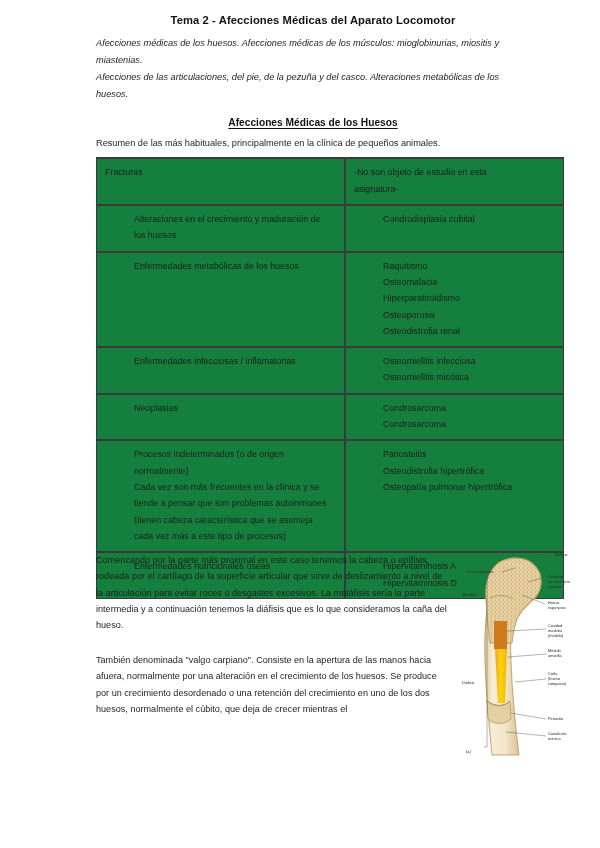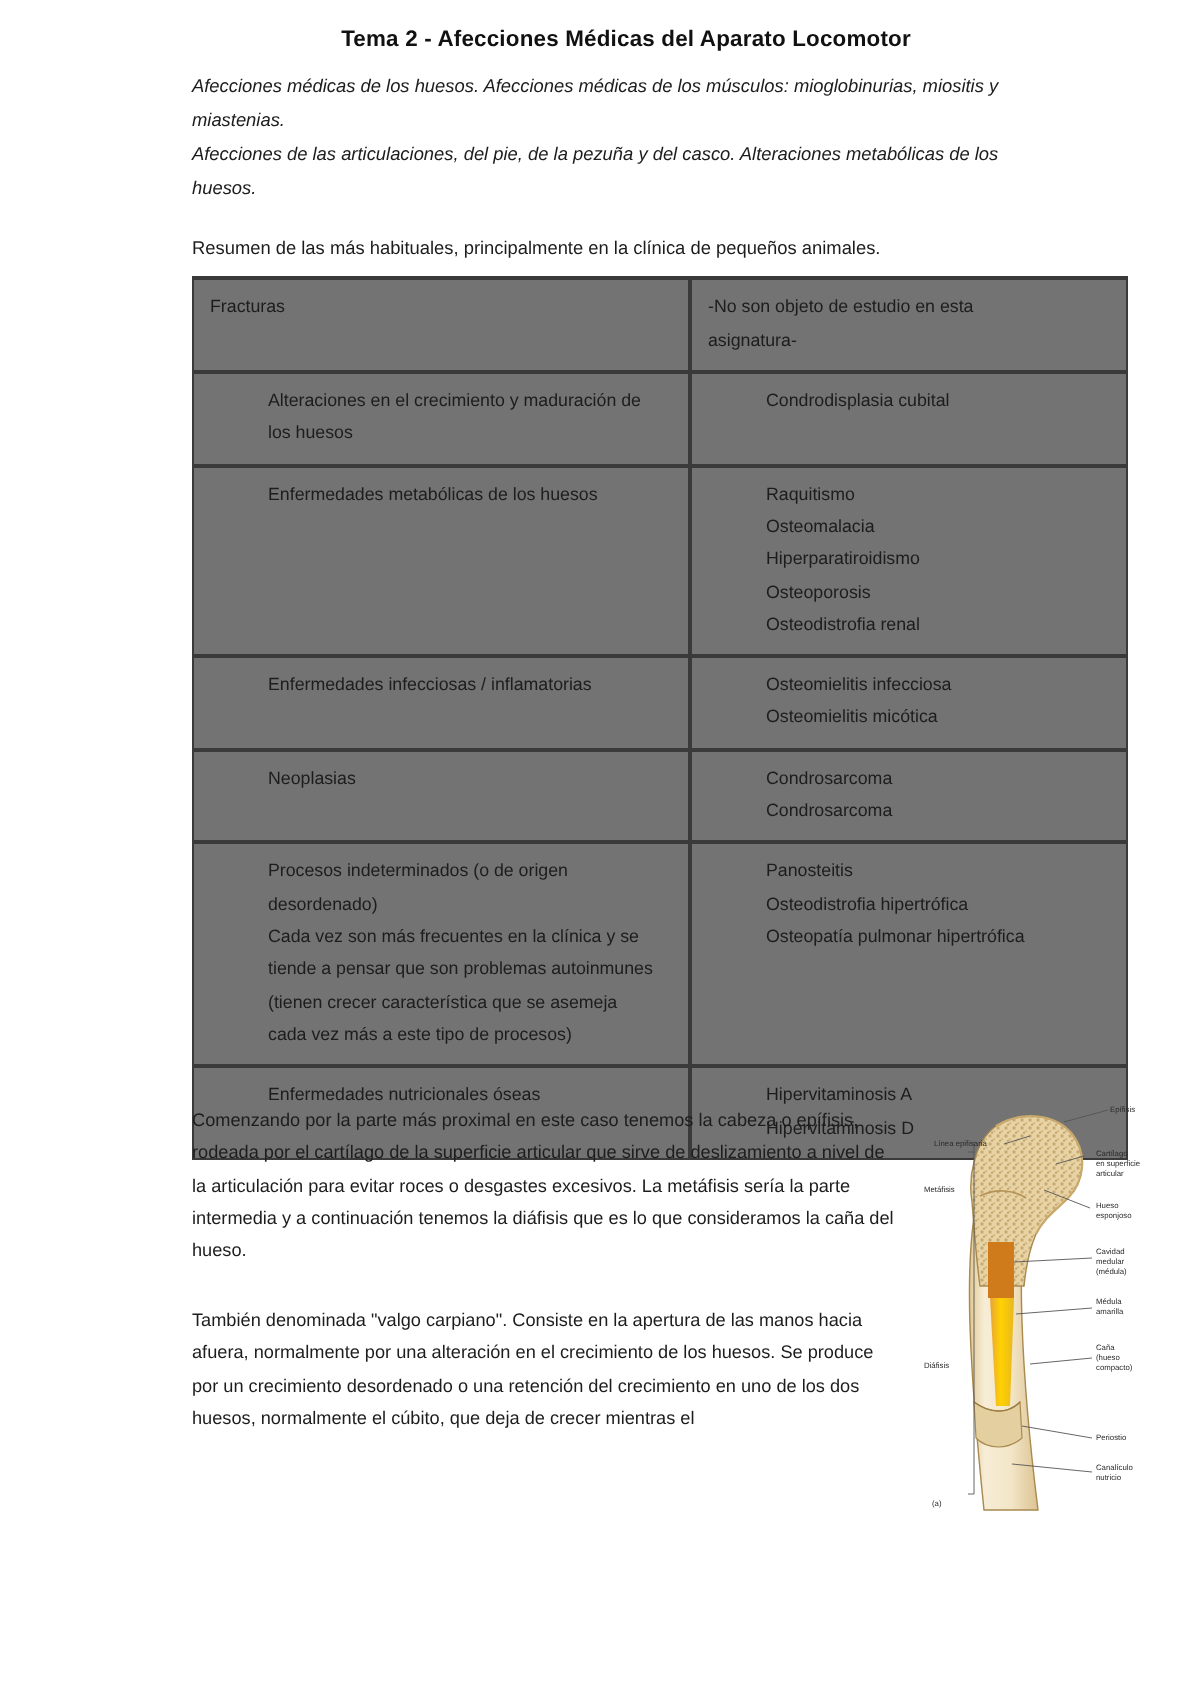--- a/index.html
+++ b/index.html
@@ -76,21 +76,21 @@
     table-layout: fixed;
     margin: 0;
   }
   table.main-table td {
     border: 1.1px solid #3a3a3a;
     vertical-align: top;
     padding: 7px 7px 7px 8px;
     font-size: 8.9px;
     line-height: 1.72;
     color: #1d1d1d;
-    background: #737373;
+    background: #15803d;
   }
   table.main-table td.col-a { width: 232px; }
   table.main-table td.col-b { width: 202px; }
   table.main-table tr + tr td { border-top: none; padding-left: 37px; }
   
   table.main-table tr td { box-shadow: 0 1px 0 0 #3a3a3a inset; }
   .cell-line { display: block; }
   .cell-line + .cell-line { margin-top: 1px; }
 
   
@@ -125,20 +125,21 @@
 
   <div class="content">
 
     <h1 class="doc-title">Tema 2 - Afecciones Médicas del Aparato Locomotor</h1>
 
     <div class="doc-subtitle">
       <div>Afecciones médicas de los huesos. Afecciones médicas de los músculos: mioglobinurias, miositis y miastenias.</div>
       <div>Afecciones de las articulaciones, del pie, de la pezuña y del casco. Alteraciones metabólicas de los huesos.</div>
     </div>
 
+    <h2 class="section-heading">Afecciones Médicas de los Huesos</h2>
 
     <p class="lead-text">Resumen de las más habituales, principalmente en la clínica de pequeños animales.</p>
 
     <table class="main-table">
       <tbody>
         <tr>
           <td class="col-a">
             <span class="cell-line">Fracturas</span>
           </td>
           <td class="col-b">
@@ -181,24 +182,24 @@
             <span class="cell-line">Neoplasias</span>
           </td>
           <td class="col-b">
             <span class="cell-line">Condrosarcoma</span>
             <span class="cell-line">Condrosarcoma</span>
           </td>
         </tr>
         <tr>
           <td class="col-a">
             <span class="cell-line">Procesos indeterminados (o de origen</span>
-            <span class="cell-line">desordenado)</span>
+            <span class="cell-line">normalmente)</span>
             <span class="cell-line">Cada vez son más frecuentes en la clínica y se</span>
             <span class="cell-line">tiende a pensar que son problemas autoinmunes</span>
-            <span class="cell-line">(tienen crecer característica que se asemeja</span>
+            <span class="cell-line">(tienen cabeza característica que se asemeja</span>
             <span class="cell-line">cada vez más a este tipo de procesos)</span>
           </td>
           <td class="col-b">
             <span class="cell-line">Panosteitis</span>
             <span class="cell-line">Osteodistrofia hipertrófica</span>
             <span class="cell-line">Osteopatía pulmonar hipertrófica</span>
           </td>
         </tr>
         <tr>
           <td class="col-a">

